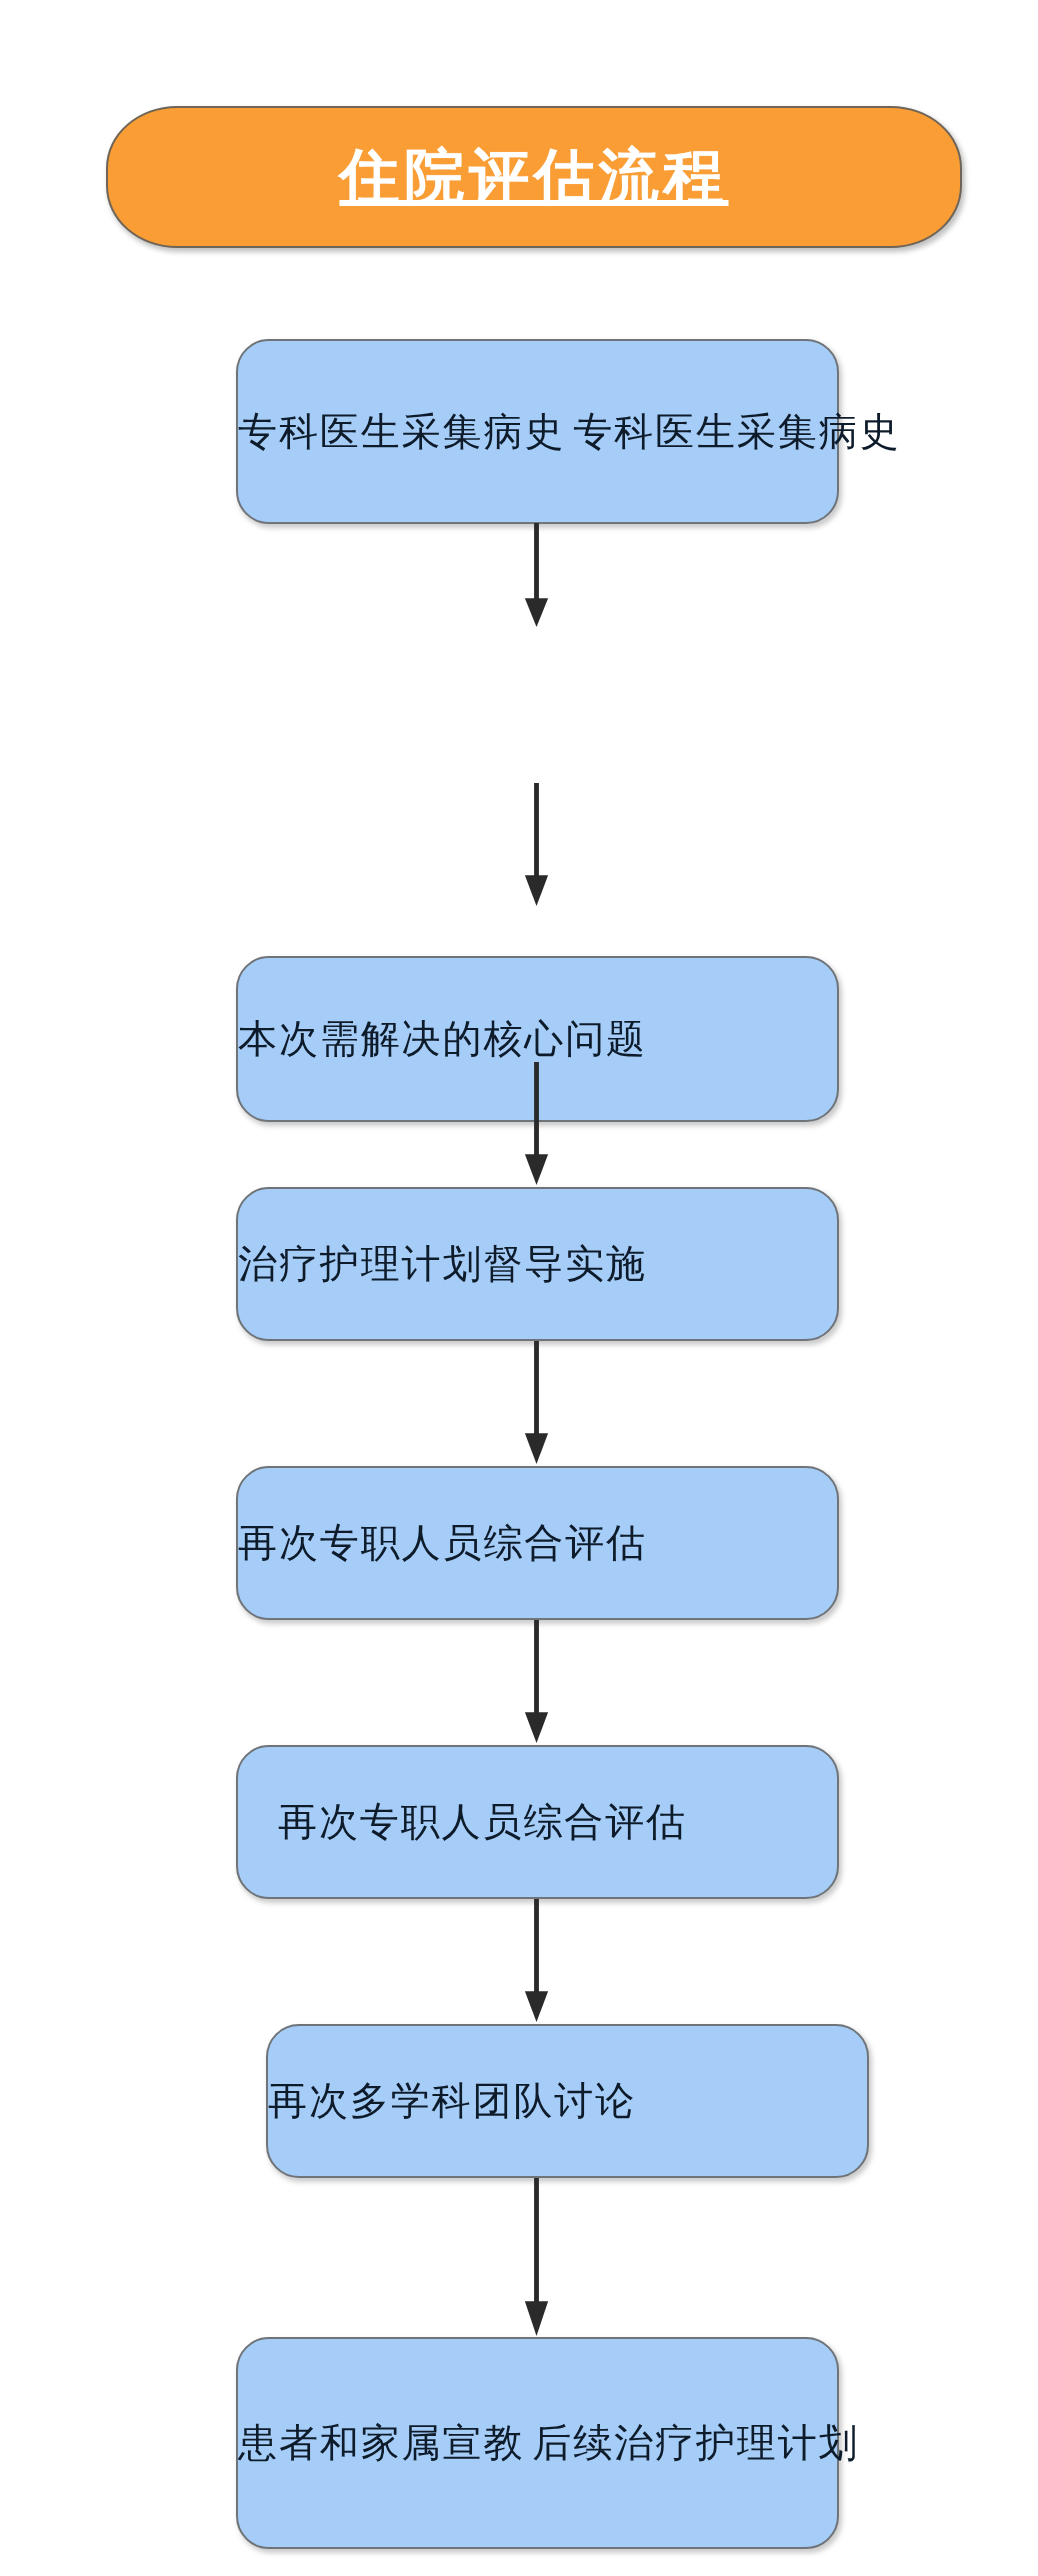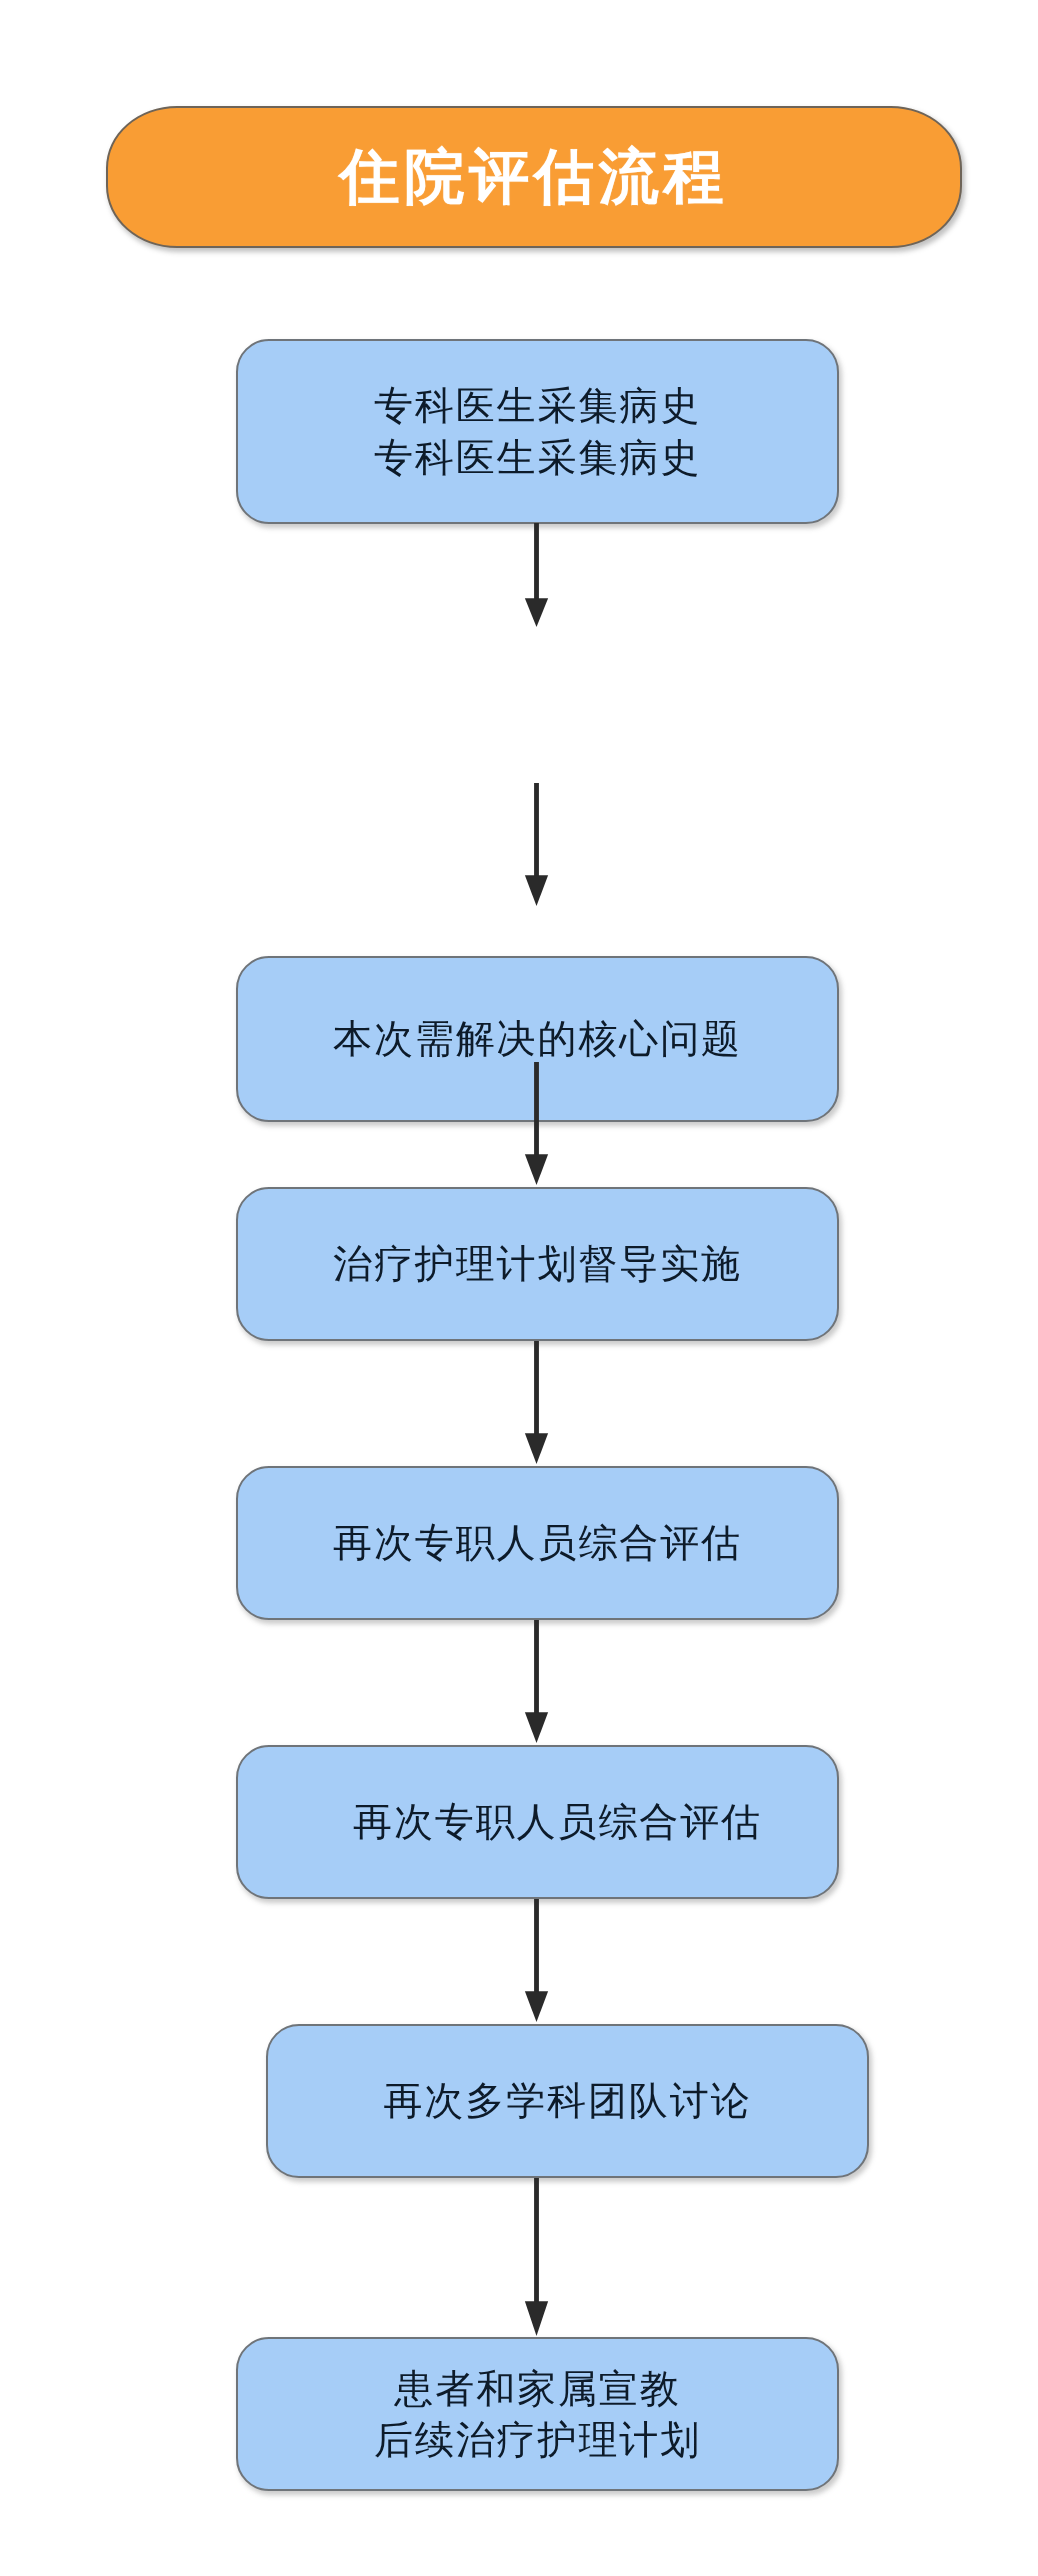--- a/index.html
+++ b/index.html
@@ -41,36 +41,38 @@
   }
   .title-text {
     color: #ffffff;
     font-size: 60px;
     font-weight: bold;
     letter-spacing: 4.8px;
     line-height: 1.05;
     text-align: center;
     font-family: "Liberation Serif", "DejaVu Serif", serif;
     text-shadow: 0 0 1px rgba(255,255,255,0.6);
+    text-decoration: underline;
   }
 
   
   .node {
     position: absolute;
     left: 236px;
     width: 603px;
     box-sizing: border-box;
     background: #a6cdf7;
     border: 2.9px solid #6f7479;
     border-radius: 33px;
     display: flex;
-    flex-direction: column;
+    flex-direction: row;
     align-items: center;
-    justify-content: center;
+    justify-content: flex-start;
     box-shadow: 2.9px 3.8px 4.8px rgba(130,130,130,0.42);
+    gap: 8px;
   }
   .node-line {
     color: #0d1b2a;
     font-size: 39px;
     line-height: 1.32;
     letter-spacing: 1.9px;
     text-align: center;
     white-space: nowrap;
     font-family: "Liberation Serif", "DejaVu Serif", serif;
   }
@@ -165,19 +167,19 @@
     <div class="node-line">再次多学科团队讨论</div>
   </div>
 
   <div class="connector" style="top:2178px; height:160px;">
     <svg viewBox="0 0 32 166" preserveAspectRatio="none">
       <line x1="16" y1="0" x2="16" y2="138" stroke="#2a2a2a" stroke-width="5"></line>
       <polygon points="16,164 4,128 28,128" fill="#2a2a2a"></polygon>
     </svg>
   </div>
 
-  <div class="node" style="top:2337px; height:154px;">
+  <div class="node" style="top:2337px; height:212px;">
     <div class="node-line">患者和家属宣教</div>
     <div class="node-line">后续治疗护理计划</div>
   </div>
 
 </div>
 
 
 </body></html>

